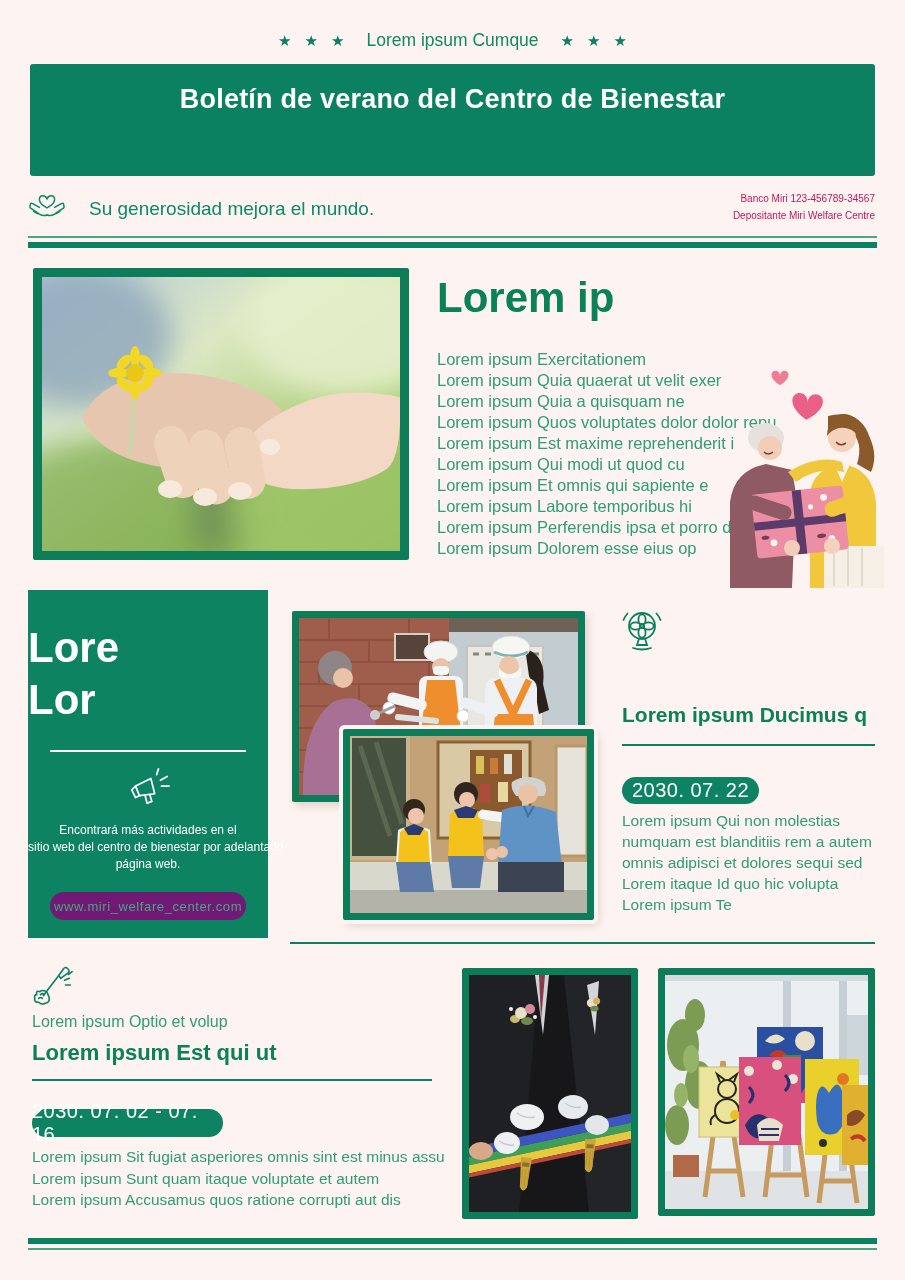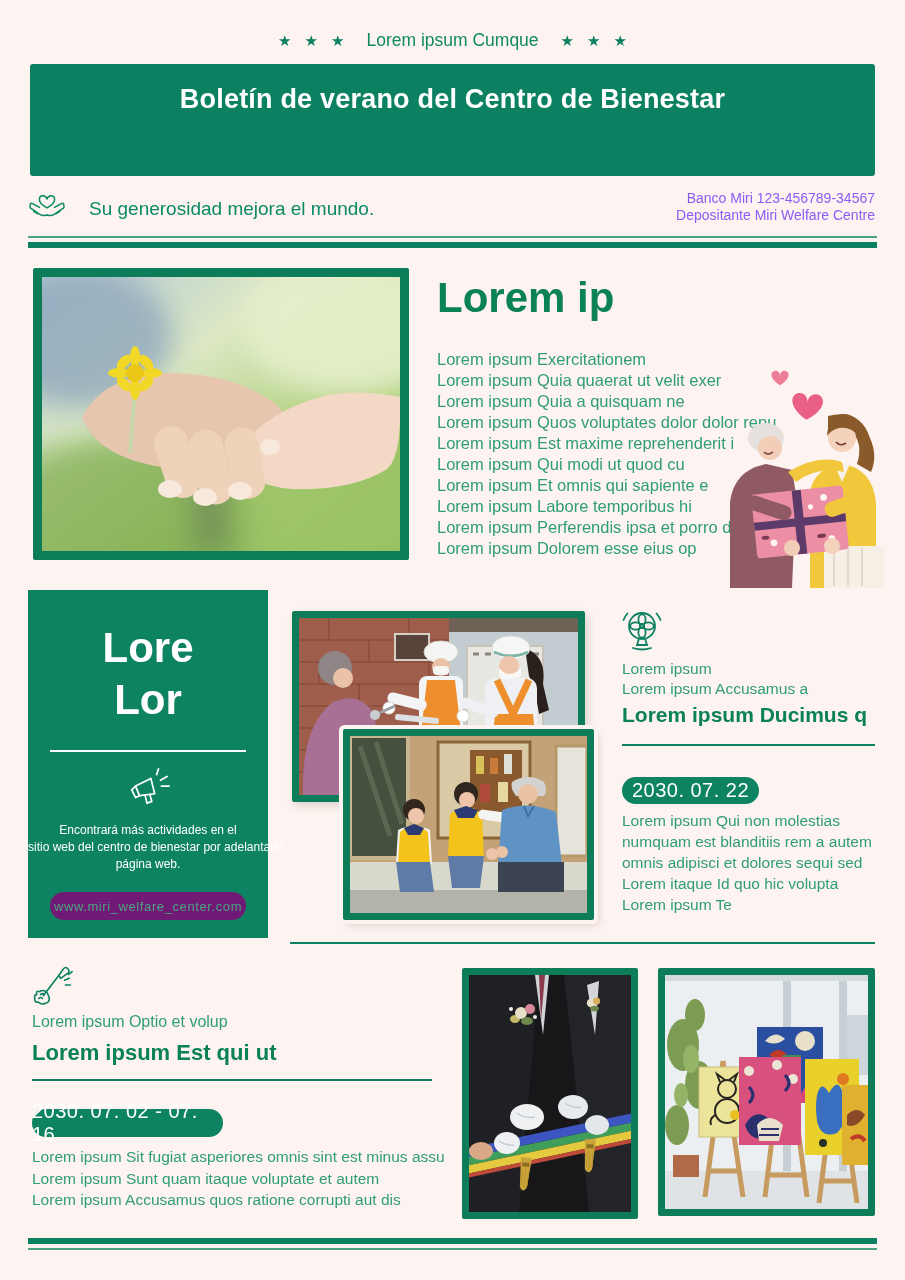--- a/index.html
+++ b/index.html
@@ -11,35 +11,35 @@
            align-items:center;gap:22px;color:#0b8a65;}
   .stars{display:flex;gap:13px;font-size:15px;color:#0b8161;}
   .topline-text{font-size:17.5px;color:#0f8a63;}
   
   .header-band{position:absolute;left:30px;top:64px;width:845px;height:112px;background:#0b8161;
                border-radius:3px;display:flex;align-items:flex-start;justify-content:center;}
   .header-band h1{margin:0;padding-top:20px;color:#ffffff;font-size:27px;font-weight:bold;letter-spacing:.2px;}
   
   .slogan{position:absolute;left:28px;top:190px;display:flex;align-items:center;gap:23px;
           color:#0b8a65;font-size:19px;}
-  .bank{position:absolute;right:30px;top:190px;text-align:right;color:#8b5cf6;font-size:14px;line-height:17px;margin-left:48px;}
+  .bank{position:absolute;right:30px;top:190px;text-align:right;color:#be185d;font-size:10px;line-height:17px;margin-left:48px;}
   .rule-thin{position:absolute;left:28px;right:28px;height:2px;background:#4aa67f;}
   .rule-thick{position:absolute;left:28px;right:28px;height:6px;background:#0b8161;}
   
   .frame{position:absolute;border:7px solid #0d7c58;border-radius:2px;box-sizing:border-box;background:#fff;}
   .frame svg{display:block;width:100%;height:100%;}
   .frame-thick{border-width:9px;}
   .shadowed{box-shadow:3px 4px 8px rgba(90,60,50,.18);}
   .haloed{box-shadow:0 0 0 4px #fdf3f0, 4px 5px 9px rgba(90,60,50,.2);}
   
   .hero-heading{position:absolute;left:437px;top:274px;font-size:42px;font-weight:bold;color:#0a8156;}
   .hero-list{position:absolute;left:437px;top:349px;font-size:16.5px;line-height:21px;color:#2f9d76;}
   
   .promo-card{position:absolute;left:28px;top:590px;width:240px;height:348px;background:#0d8362;color:#fff;}
-  .promo-title{text-align:center;margin-top:32px;font-size:42px;font-weight:bold;line-height:52px;}
+  .promo-title{text-align:left;margin-top:32px;font-size:42px;font-weight:bold;line-height:52px;}
   .promo-rule{width:196px;height:2px;background:#ffffff;margin:24px auto 0;}
   .promo-icon{display:flex;justify-content:center;margin-top:14px;}
   .promo-text{margin-top:12px;text-align:center;font-size:12px;line-height:17px;white-space:nowrap;}
   .promo-btn{position:absolute;left:22px;bottom:18px;width:196px;height:28px;background:#701a75;
              border:none;border-radius:15px;color:#4aa580;font-size:13px;letter-spacing:.6px;
              display:flex;align-items:center;justify-content:center;cursor:pointer;
              font-family:"Liberation Sans", sans-serif;}
   
   .kicker{color:#2f9d76;font-size:15.5px;line-height:20px;}
   .evt-heading{font-weight:bold;color:#0a8156;}
@@ -309,24 +309,20 @@
         <ellipse cx="24" cy="12.5" rx="3.6" ry="5.2"></ellipse>
           <ellipse cx="24" cy="25.5" rx="3.6" ry="5.2"></ellipse>
         <ellipse cx="17.5" cy="19" rx="5.2" ry="3.6"></ellipse>
           <ellipse cx="30.5" cy="19" rx="5.2" ry="3.6"></ellipse>
         <path d="M21 31.5 L19 38 H29 L27 31.5"></path>
         <path d="M15 41 Q24 44 33 41"></path>
         <path d="M5.5 13 A20 20 0 0 1 9.5 6.5 M42.5 13 A20 20 0 0 0 38.5 6.5"></path>
       </g>
     </svg>
   </div>
-  <div class="kicker abs" style="left:622px;top:659px;">
-    <div>Lorem ipsum</div>
-    <div>Lorem ipsum Accusamus a</div>
-  </div>
   <div class="evt-heading abs" style="left:622px;top:703px;font-size:21px;">Lorem ipsum Ducimus q</div>
   <div class="evt-rule" style="left:622px;top:744px;width:253px;"></div>
   <div class="badge" style="left:622px;top:766px;width:137px;height:27px;">2030. 07. 22</div>
   <div class="body-text abs" style="left:622px;top:810px;">
     <div>Lorem ipsum Qui non molestias</div>
     <div>numquam est blanditiis rem a autem</div>
     <div>omnis adipisci et dolores sequi sed</div>
     <div>Lorem itaque Id quo hic volupta</div>
     <div>Lorem ipsum Te</div>
   </div>

